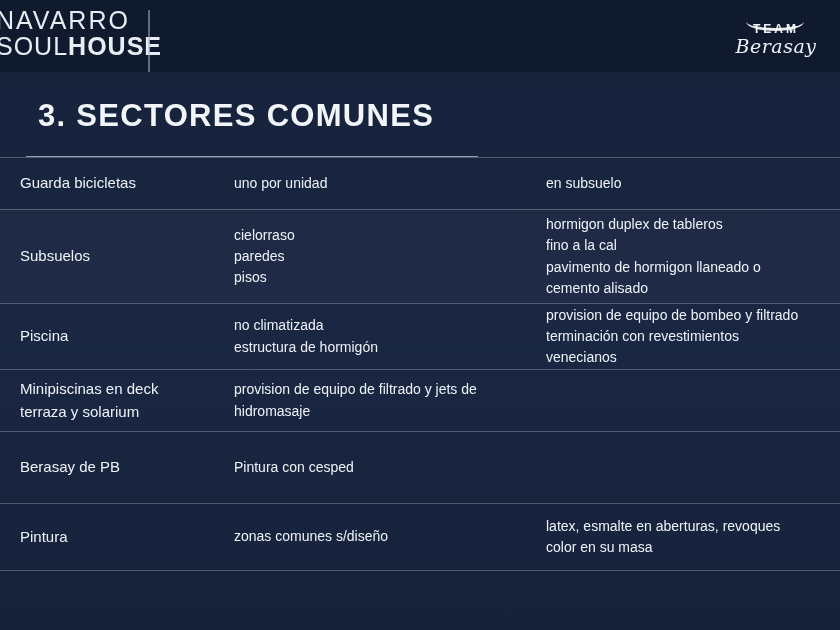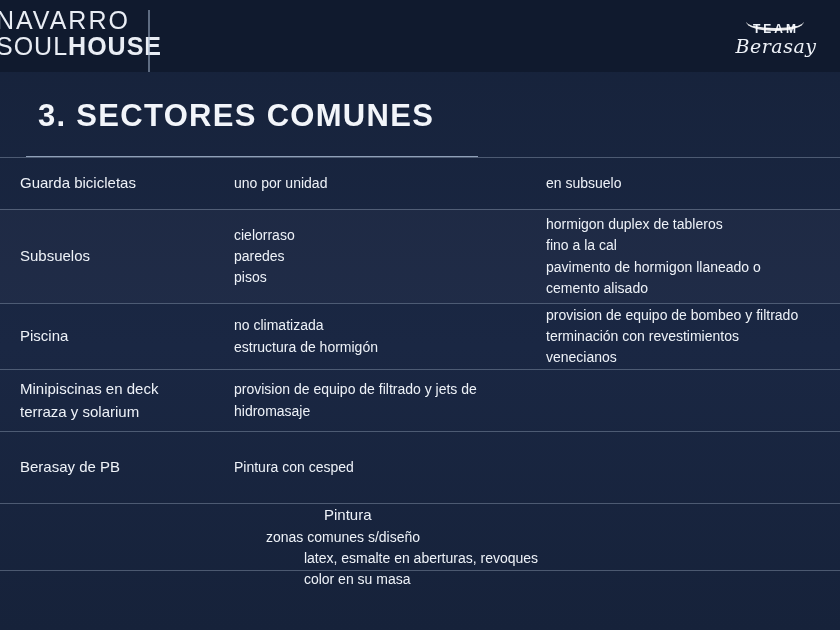--- a/index.html
+++ b/index.html
@@ -136,21 +136,21 @@
   }
   .c1 { width: 232px; padding-left: 20px; font-size: 15px; }
   .c2 { width: 312px; padding-left: 2px; }
   .c3 { flex: 1; padding-left: 2px; padding-right: 0; }
 
   .h-50  { height: 52px; }
   .h-92  { height: 94px; }
   .h-64  { height: 66px; }
   .h-60  { height: 62px; }
   .h-70  { height: 72px; }
-  .h-66  { height: 68px; flex-direction: column; }
+  .h-66  { height: 68px; }
 </style>
 </head>
 <body>
 
 <div class="slide">
 
   <div class="header-band">
     <div class="logo">
       <div class="logo-underline"></div>
       <div class="logo-line1">NAVARRO</div>

